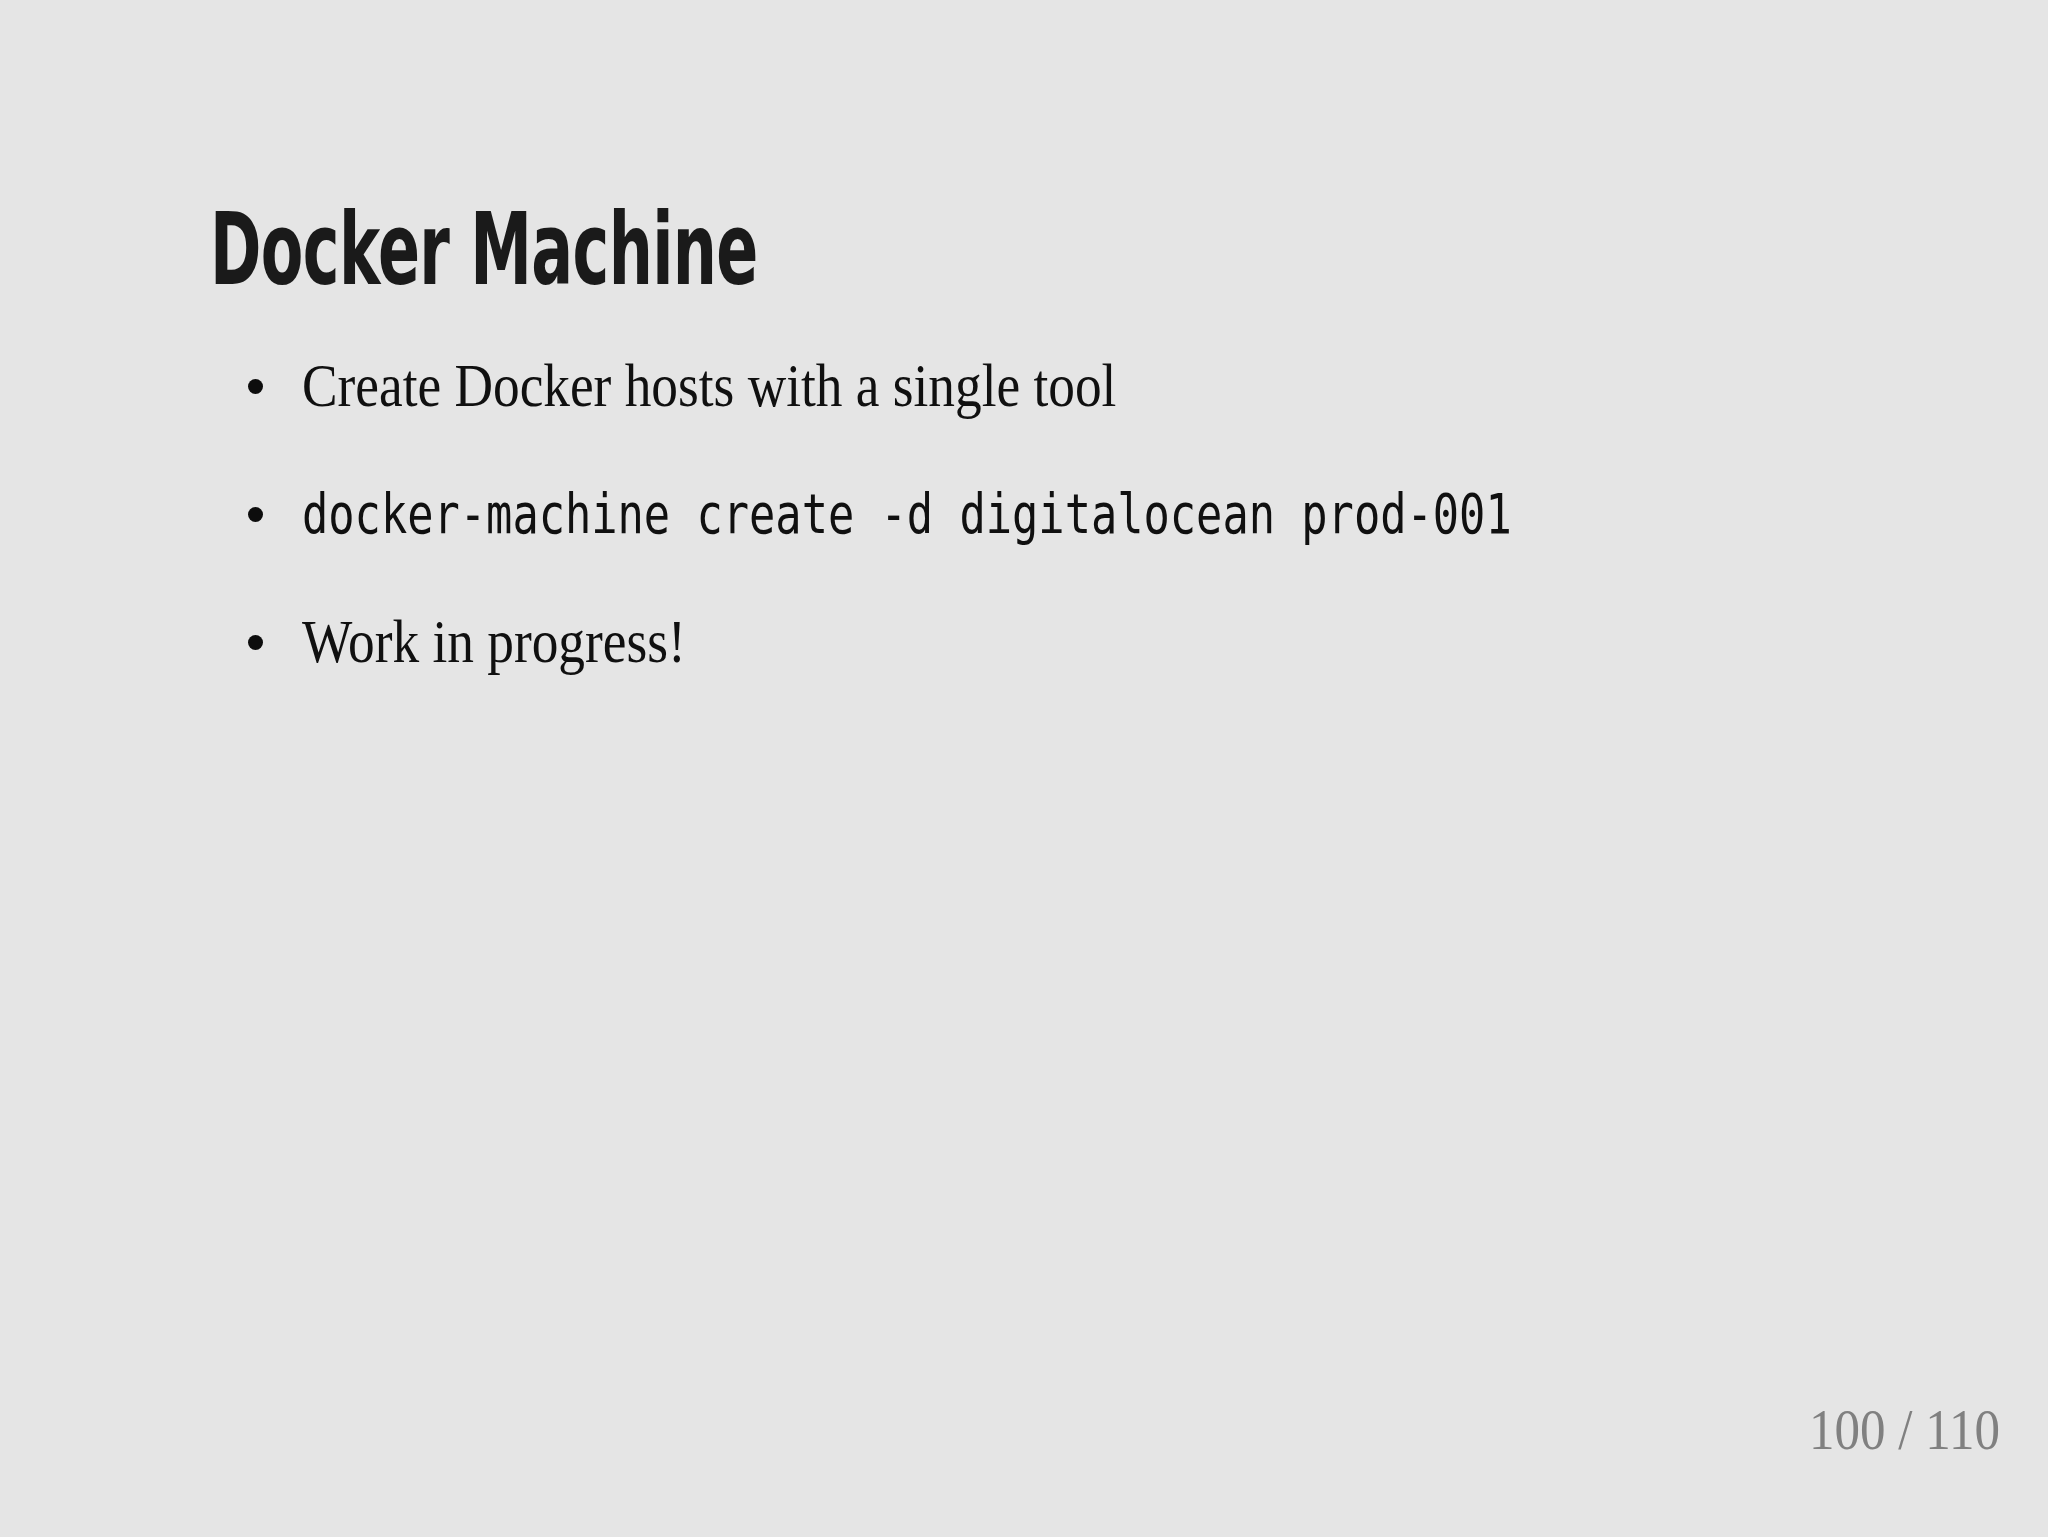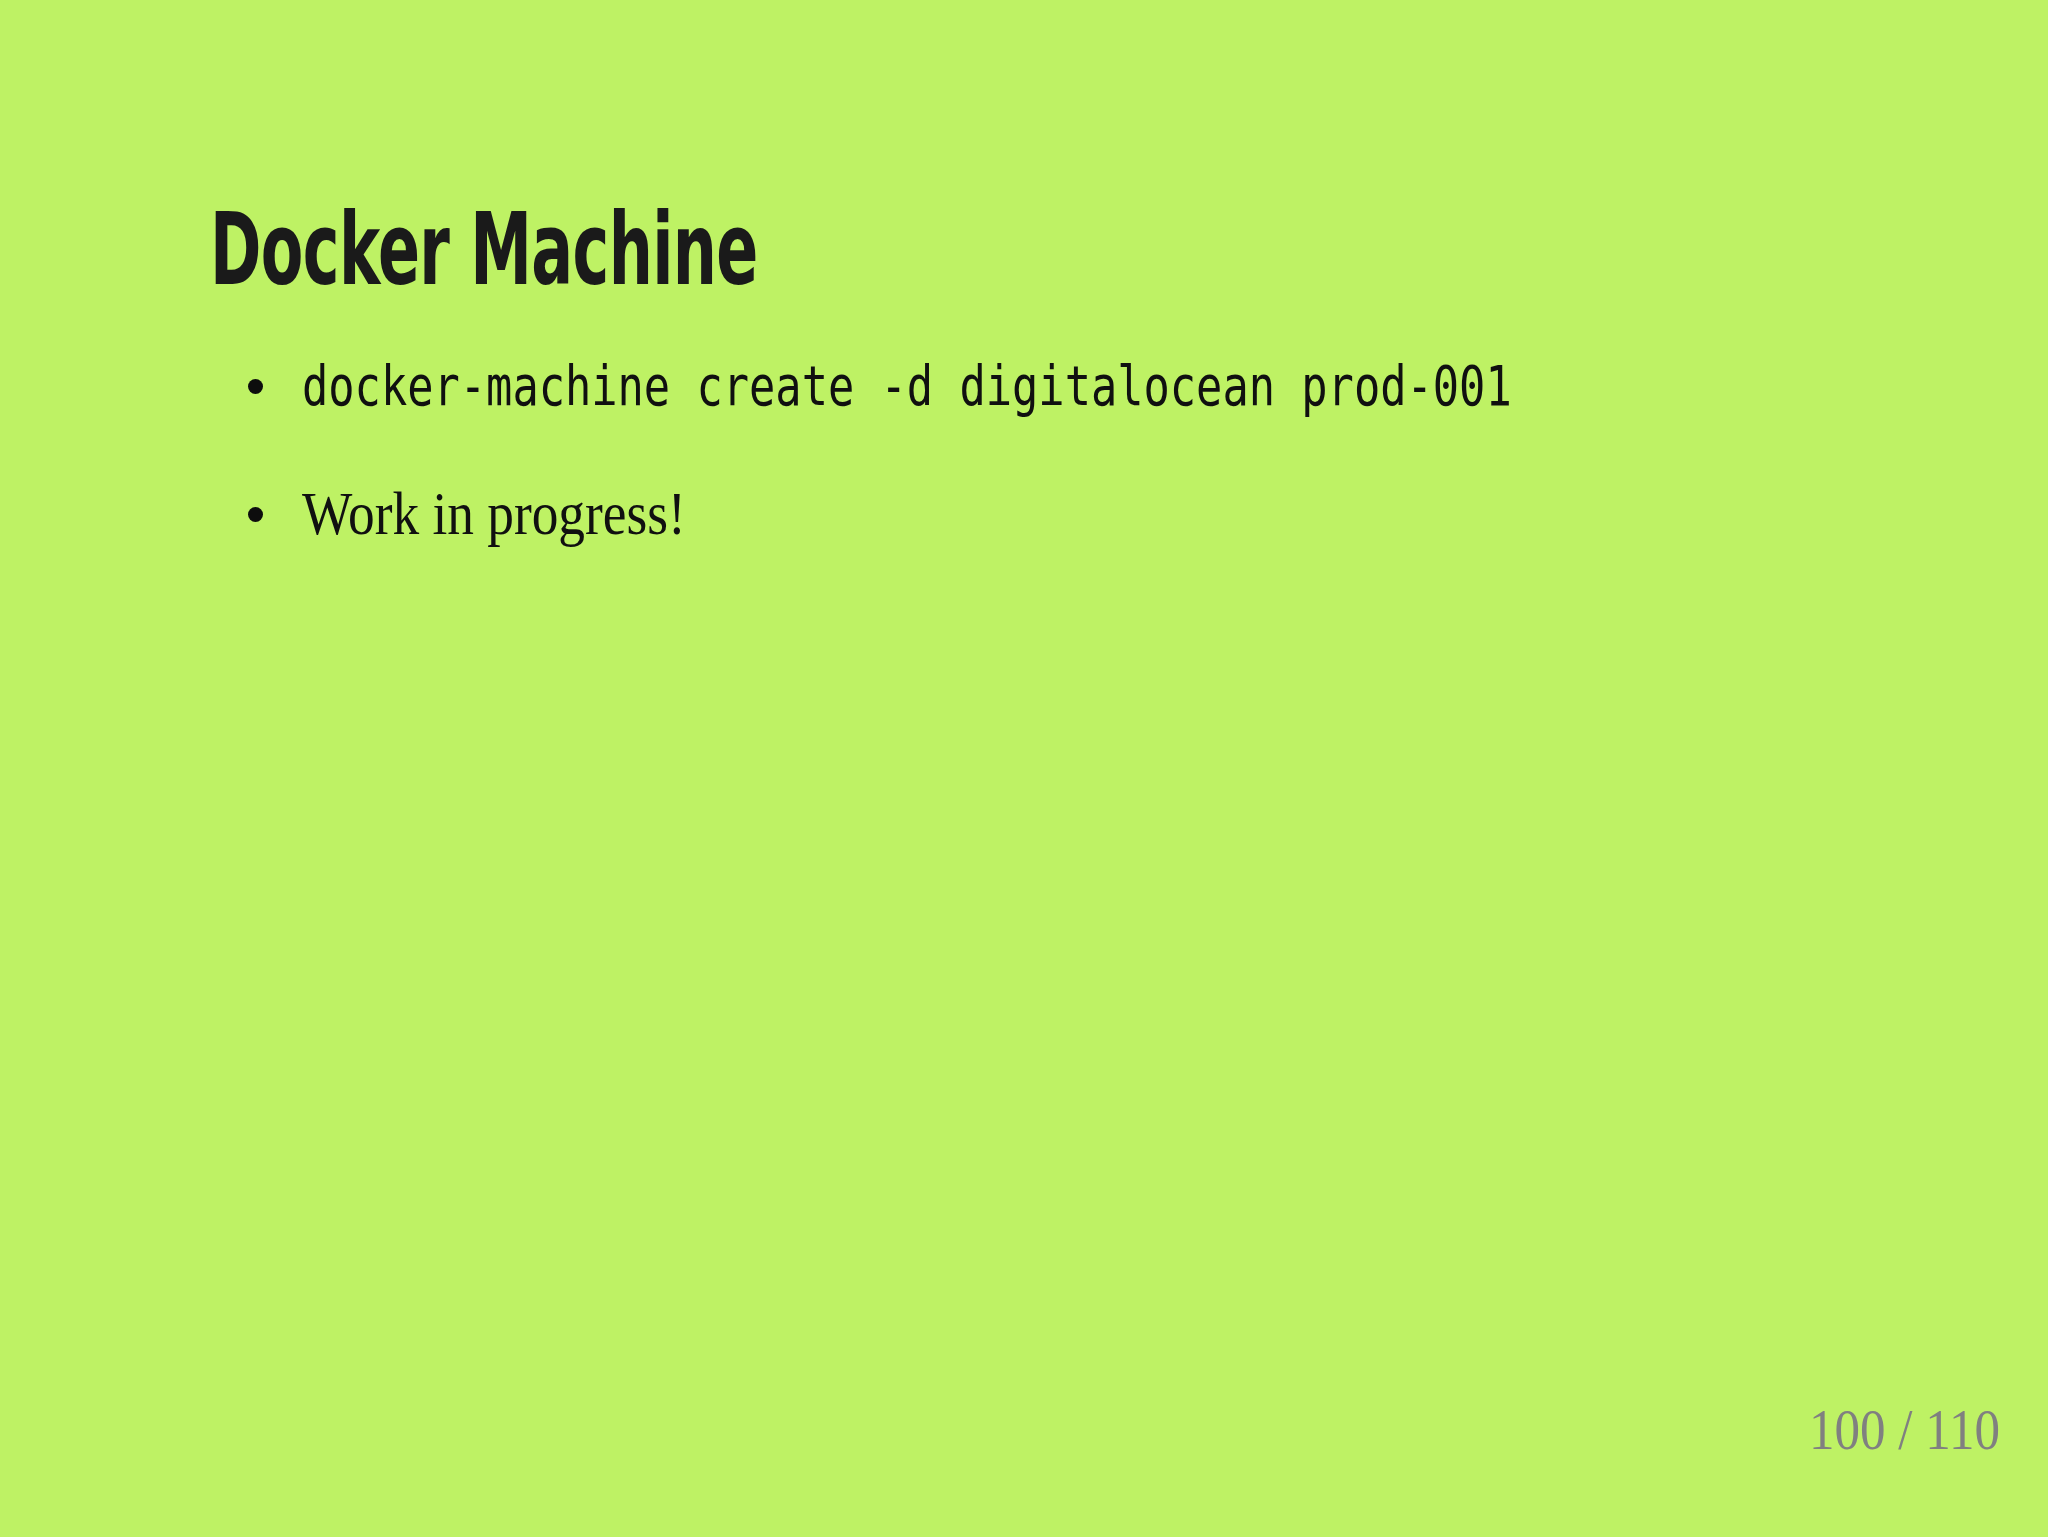--- a/index.html
+++ b/index.html
@@ -4,21 +4,21 @@
 <style>
   html, body {
     margin: 0;
     padding: 0;
     background: #ffffff;
   }
   .slide {
     position: relative;
     width: 2048px;
     height: 1537px;
-    background: #bef264;
+    background: #e5e5e5;
     overflow: hidden;
     font-family: "Liberation Serif", serif;
   }
 
   
   .slide-title {
     position: absolute;
     left: 210px;
     top: 133px;
     font-family: "DejaVu Sans", "Liberation Sans", sans-serif;
@@ -96,20 +96,24 @@
 </style>
 </head>
 <body>
 
 <div class="slide">
 
   <h1 class="slide-title">Docker Machine</h1>
 
   <ul class="bullet-list">
 
+    <li class="bullet-item prose">
+      <span class="bullet-dot"></span>
+      <span class="bullet-text">Create Docker hosts with a single tool</span>
+    </li>
 
 
     <li class="bullet-item code">
       <span class="bullet-dot"></span>
       <span class="bullet-text">docker-machine create -d digitalocean prod-001</span>
     </li>
 
 
     <li class="bullet-item prose">
       <span class="bullet-dot"></span>

